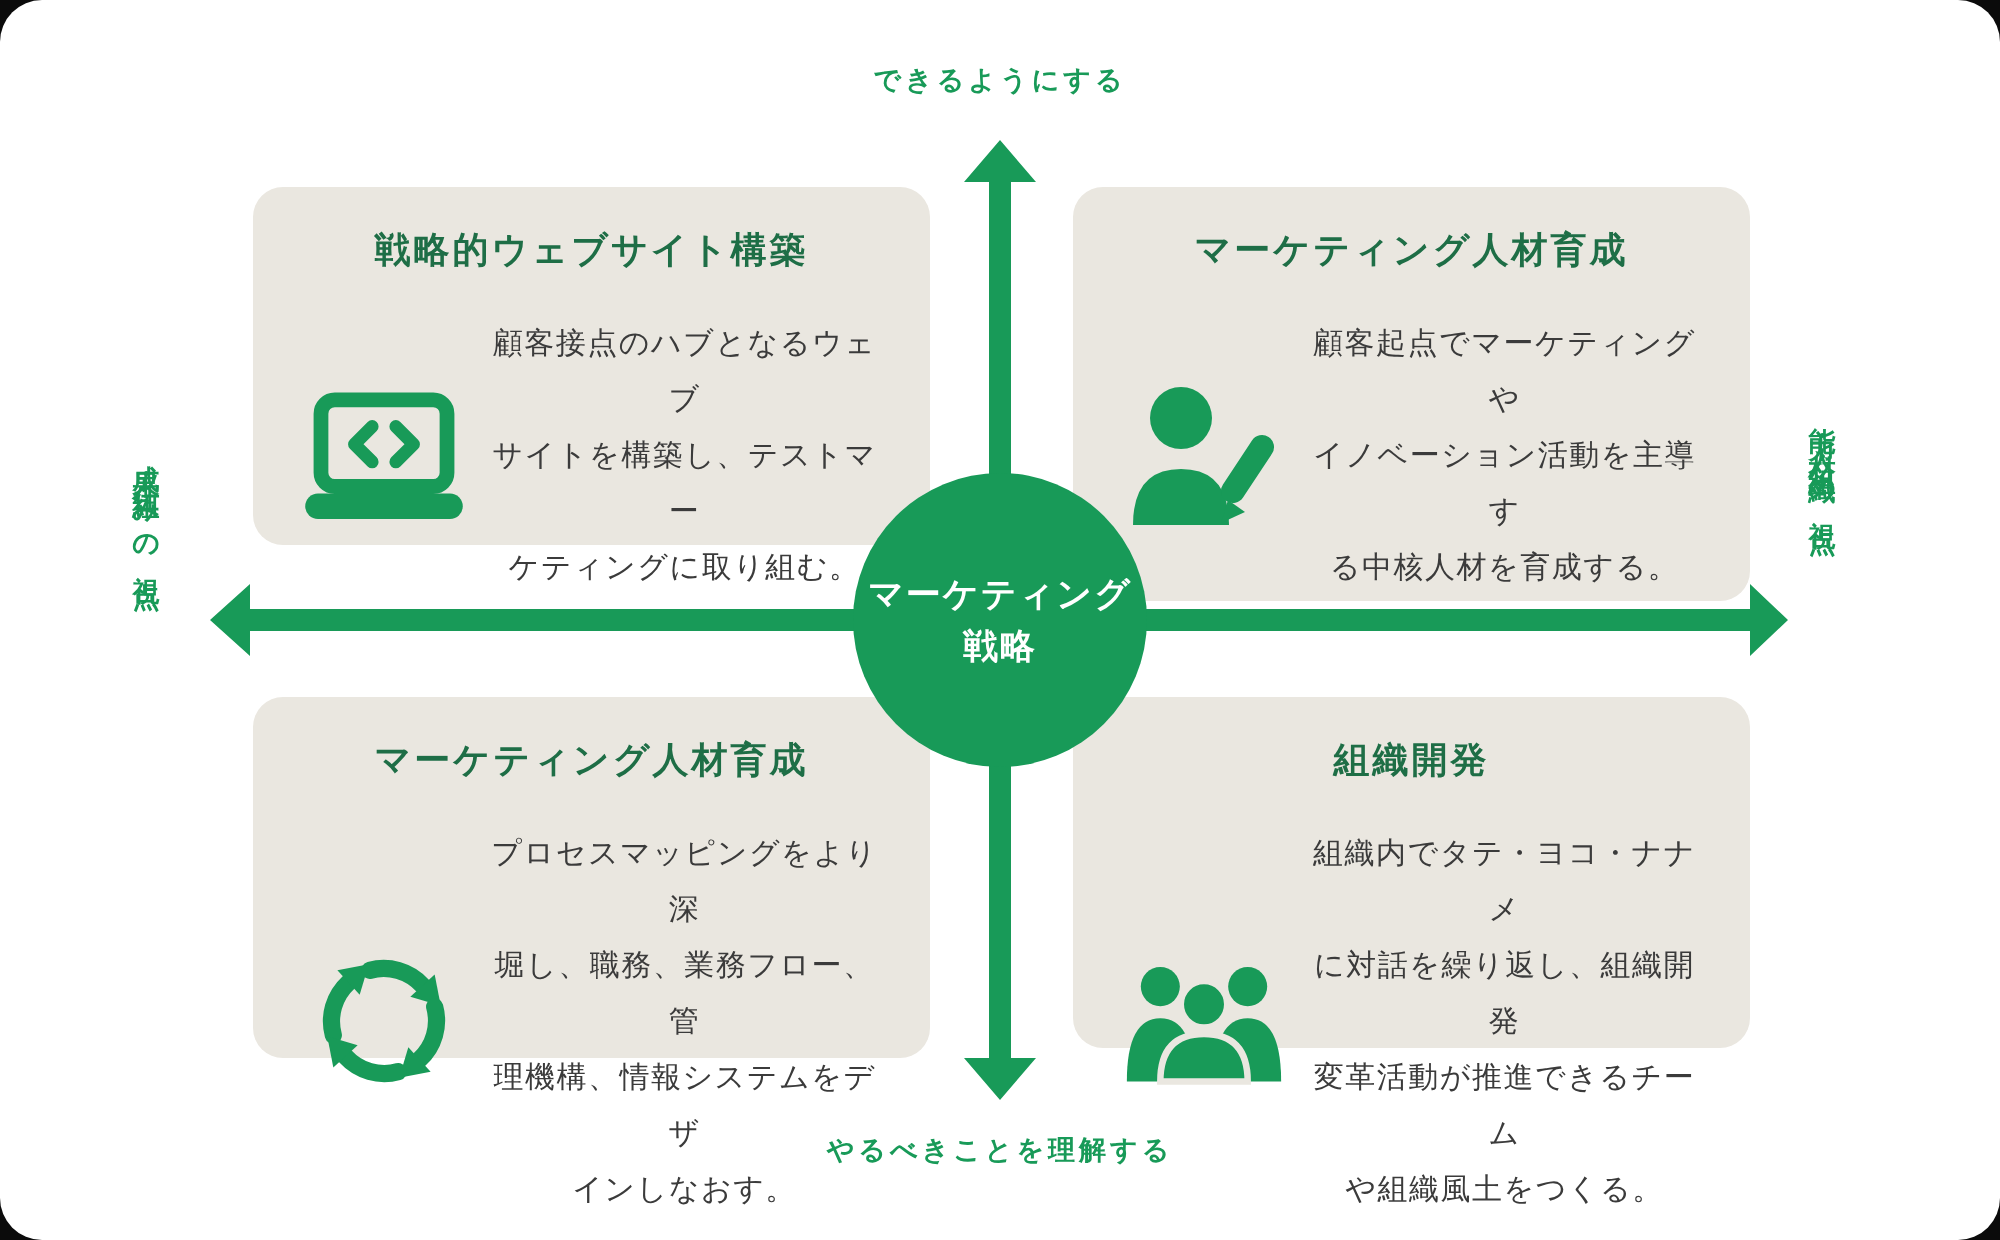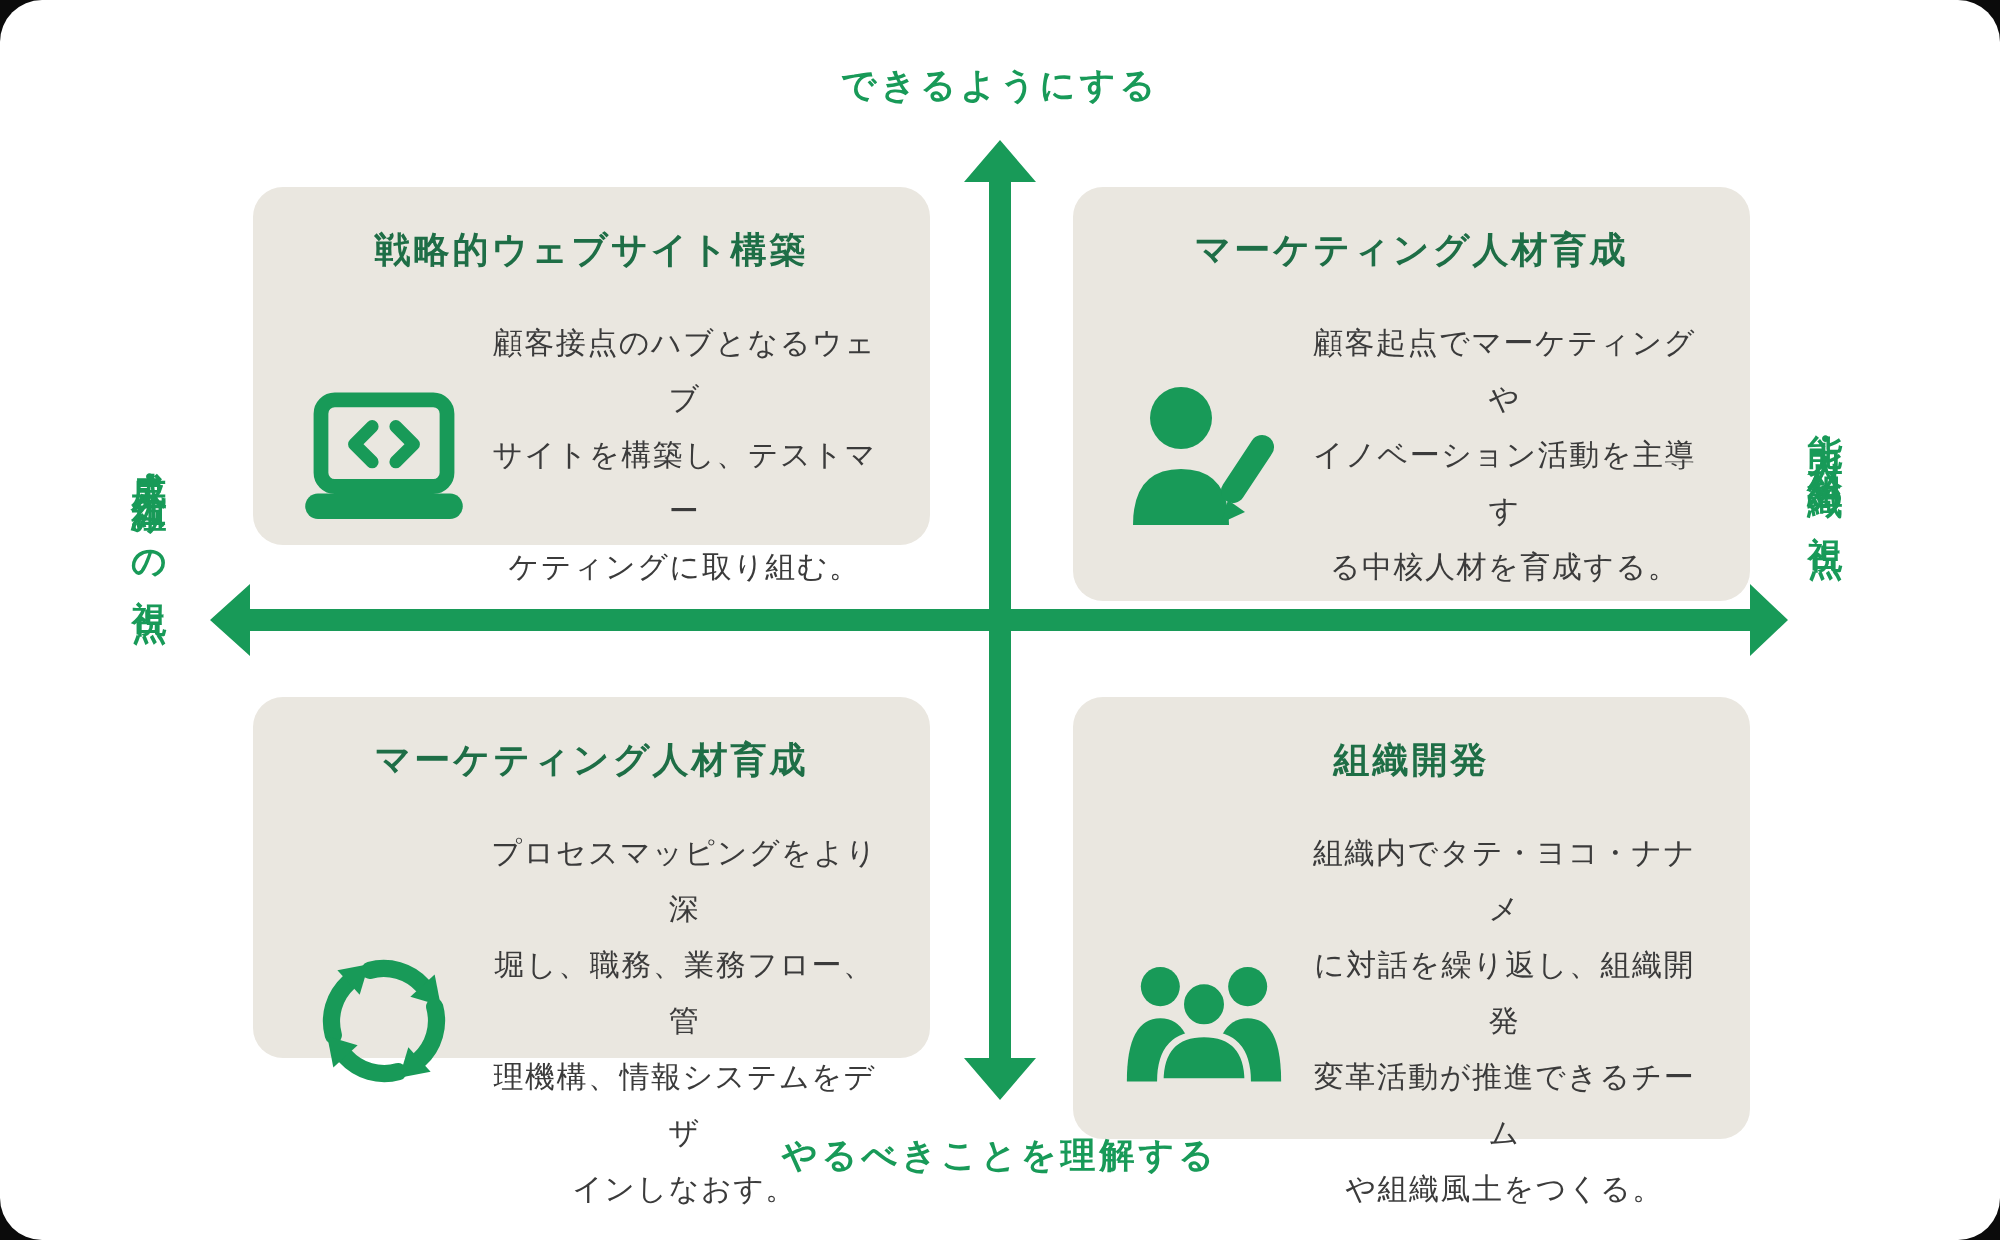--- a/index.html
+++ b/index.html
@@ -15,21 +15,21 @@
     background:#ffffff;border-radius:42px;overflow:hidden;
   }
   
   .card{
     position:absolute;width:677px;background:#eae7e0;border-radius:30px;
     box-sizing:border-box;padding:38px 52px 0 52px;z-index:1;
   }
   .card.tl{left:253px;top:187px;height:358px;}
   .card.tr{left:1073px;top:187px;height:414px;}
   .card.bl{left:253px;top:697px;height:361px;}
-  .card.br{left:1073px;top:697px;height:442px;}
+  .card.br{left:1073px;top:697px;height:351px;}
   .card-title{
     text-align:center;color:#1e6e46;font-weight:bold;
     font-size:36px;letter-spacing:3px;line-height:1.4;
   }
   .card-content{
     display:flex;align-items:center;margin-top:40px;text-align:center;
   }
   .icon-box{
     flex:0 0 158px;width:158px;display:flex;align-items:center;justify-content:center;
   }
@@ -42,21 +42,21 @@
   
   .center-circle{
     position:absolute;left:853px;top:473px;width:294px;height:294px;
     background:#189a58;border-radius:50%;z-index:3;
     display:flex;flex-direction:column;align-items:center;justify-content:center;
   }
   .center-circle .l1,.center-circle .l2{
     color:#ffffff;font-weight:bold;font-size:35px;letter-spacing:2px;line-height:1.5;
   }
   
-  .axis-label{color:#189a58;font-weight:bold;font-size:35px;z-index:4;position:absolute;}
+  .axis-label{color:#189a58;font-weight:bold;font-size:27px;z-index:4;position:absolute;}
   .axis-top{left:0;right:0;top:62px;text-align:center;letter-spacing:4px;}
   .axis-bottom{left:0;right:0;top:1132px;text-align:center;letter-spacing:4px;}
   .axis-vert{
     writing-mode:vertical-rl;text-orientation:upright;
     letter-spacing:7px;line-height:1;
   }
   .axis-left{left:132px;top:444px;}
   .axis-right{left:1808px;top:406px;}
   .ic{display:block;}
 </style>
@@ -138,19 +138,23 @@
 変革活動が推進できるチーム
 や組織風土をつくる。</div>
     </div>
   </div>
 
   <svg class="axes-svg" width="2000" height="1240" viewBox="0 0 2000 1240">
     <polygon fill="#189a58" points="210,620 250,584 250,609 1750,609 1750,584 1788,620 1750,656 1750,631 250,631 250,656"></polygon>
     <polygon fill="#189a58" points="1000,140 1036,182 1011,182 1011,1058 1036,1058 1000,1100 964,1058 989,1058 989,182 964,182"></polygon>
   </svg>
 
+  <div class="center-circle">
+    <span class="l1">マーケティング</span>
+    <span class="l2">戦略</span>
+  </div>
 
   <div class="axis-label axis-top">できるようにする</div>
   <div class="axis-label axis-bottom">やるべきことを理解する</div>
   <div class="axis-label axis-vert axis-left">成果・仕組みの視点</div>
   <div class="axis-label axis-vert axis-right">能力・人材・組織の視点</div>
 
 </div>
 
 </body></html>

